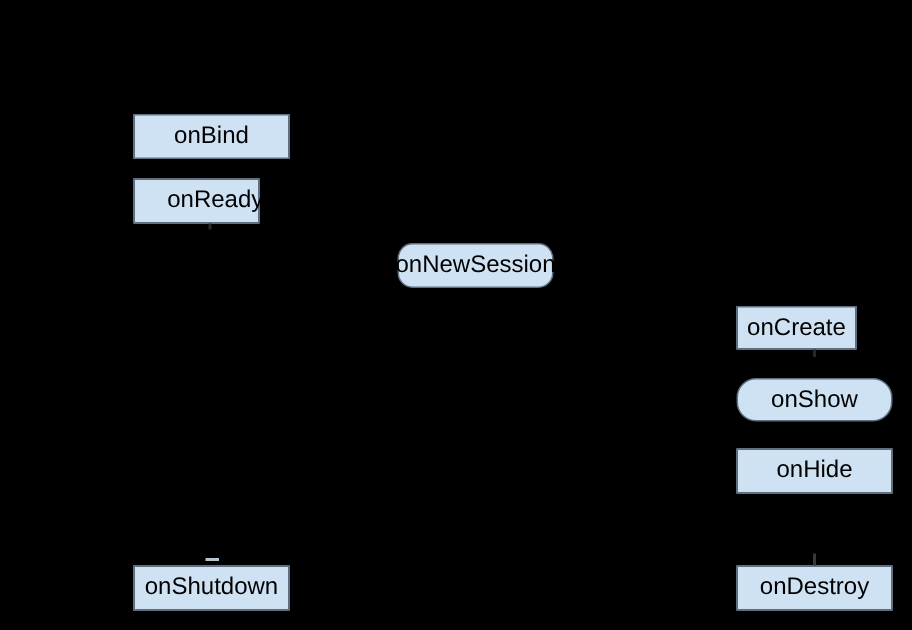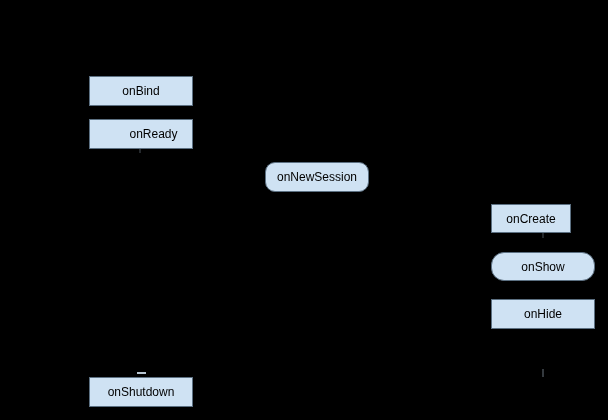--- a/index.html
+++ b/index.html
@@ -14,42 +14,43 @@
     height: 420px;
     background: #000000;
     overflow: hidden;
   }
   .node {
     position: absolute;
     box-sizing: border-box;
     background: #cfe2f3;
     border: 1px solid #5c7082;
     color: #000000;
-    font-size: 12px;
+    font-size: 16px;
     line-height: 1;
     display: flex;
     align-items: center;
     justify-content: center;
     text-align: center;
     white-space: nowrap;
     user-select: none;
   }
   .artifact {
     position: absolute;
     pointer-events: none;
   }
 </style>
 </head>
 <body>
 
 <div id="canvas" style="width: 608px; height: 420px; background: rgb(0, 0, 0);">
     <div class="node" style="left: 89px; top: 76px; width: 104px; height: 30px; background: rgb(207, 226, 243); border-color: rgb(92, 112, 130); color: rgb(0, 0, 0);">onBind</div>
-    <div class="node" style="left: 89px; top: 119px; width: 104px; height: 30px; background: rgb(207, 226, 243); border-color: rgb(92, 112, 130); color: rgb(0, 0, 0); padding-left: 25px;">onReady</div>
+    <div class="node" style="left: 89px; top: 119px; width: 84px; height: 30px; background: rgb(207, 226, 243); border-color: rgb(92, 112, 130); color: rgb(0, 0, 0); padding-left: 25px;">onReady</div>
     <div class="node" style="left: 265px; top: 162px; width: 104px; height: 30px; background: rgb(207, 226, 243); border-color: rgb(92, 112, 130); color: rgb(0, 0, 0); border-radius: 10px;">onNewSession</div>
     <div class="node" style="left: 491px; top: 204px; width: 80px; height: 29px; background: rgb(207, 226, 243); border-color: rgb(92, 112, 130); color: rgb(0, 0, 0);">onCreate</div>
     <div class="node" style="left: 491px; top: 252px; width: 104px; height: 29px; background: rgb(207, 226, 243); border-color: rgb(92, 112, 130); color: rgb(0, 0, 0); border-radius: 13px;">onShow</div>
     <div class="node" style="left: 491px; top: 299px; width: 104px; height: 30px; background: rgb(207, 226, 243); border-color: rgb(92, 112, 130); color: rgb(0, 0, 0);">onHide</div>
     <div class="node" style="left: 89px; top: 377px; width: 104px; height: 30px; background: rgb(207, 226, 243); border-color: rgb(92, 112, 130); color: rgb(0, 0, 0);">onShutdown</div>
+    <div class="node" style="left: 491px; top: 377px; width: 104px; height: 30px; background: rgb(207, 226, 243); border-color: rgb(92, 112, 130); color: rgb(0, 0, 0);">onDestroy</div>
     <div class="artifact" style="left: 139px; top: 149px; width: 2px; height: 4px; background: rgb(36, 40, 44);"></div>
     <div class="artifact" style="left: 542px; top: 233px; width: 2px; height: 5px; background: rgb(36, 40, 44);"></div>
     <div class="artifact" style="left: 542px; top: 369px; width: 2px; height: 8px; background: rgb(52, 57, 62);"></div>
     <div class="artifact" style="left: 137px; top: 372px; width: 9px; height: 2px; background: rgb(182, 196, 208);"></div>
   </div>
 
 </body></html>

